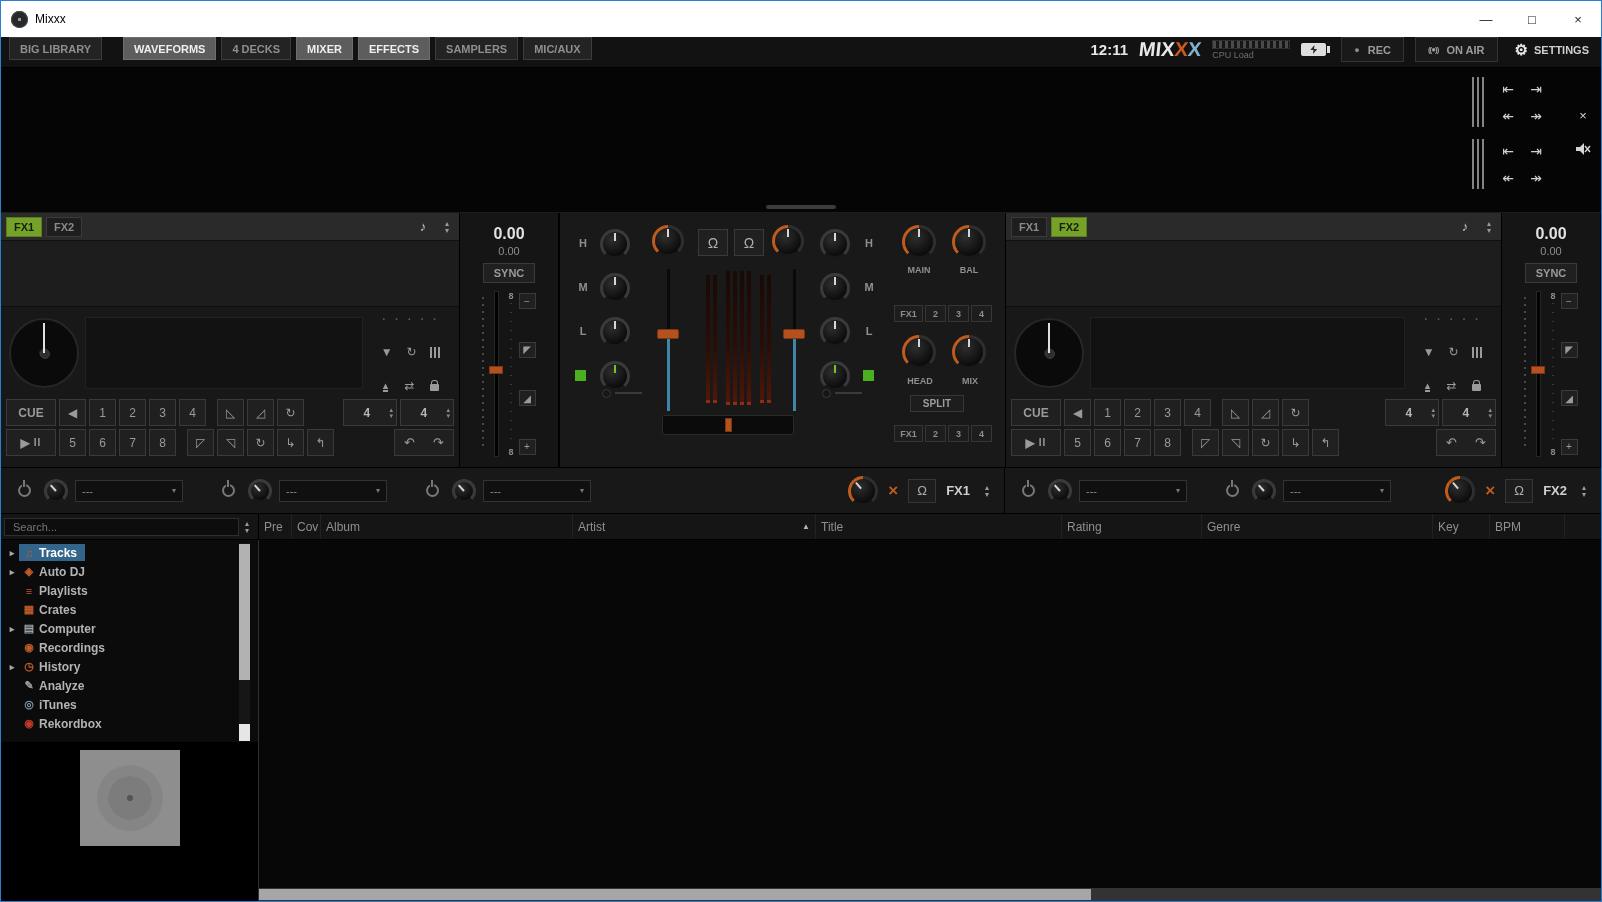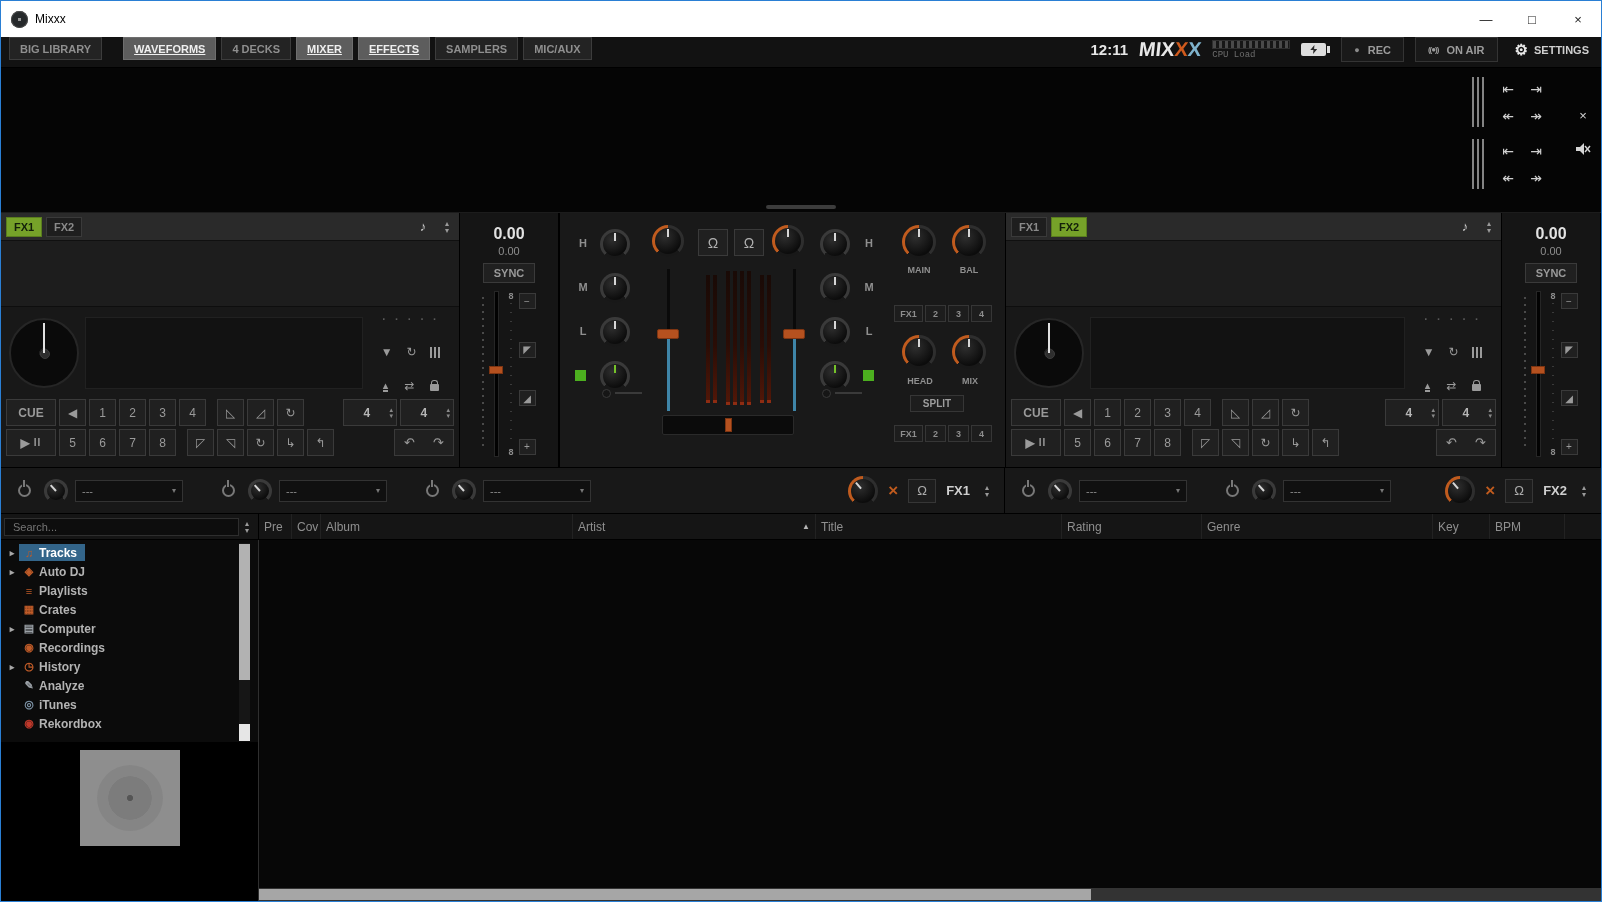--- a/index.html
+++ b/index.html
@@ -14,29 +14,29 @@
   .title-text{font-size:12px;color:#000;}
   .spacer{flex:1;}
   .winbtn{width:46px;height:36px;border:none;background:transparent;font-size:13px;color:#222;}
   
   .menubar{height:28px;background:#fdfdfd;display:flex;align-items:center;padding:0 4px;border-bottom:1px solid #e0e0e0;flex:none;}
   .menu-item{padding:0 11px;font-size:13px;color:#1a1a1a;}
   .menu-item u{text-decoration:underline;}
   
   .toolbar{height:31px;background:#121212;display:flex;align-items:flex-start;padding:0 8px;gap:5px;border-bottom:1px solid #000;flex:none;}
   .tbtn{height:23px;padding:0 10px;background:#232323;border:1px solid #3c3c3c;color:#8f8f8f;font-size:11px;font-weight:bold;}
-  .tbtn.on{background:#5d5d5d;color:#efefef;border-color:#6e6e6e;text-decoration:underline;}
+  .tbtn.on{background:#5d5d5d;color:#efefef;border-color:#6e6e6e;}
   .tb-big{margin-right:16px;}
   .tb-right{margin-left:auto;display:flex;align-items:center;gap:11px;}
   .clock{font-size:15px;font-weight:bold;color:#e6e6e6;}
   .logo{font-size:20px;font-weight:bold;transform:skewX(-6deg);}
   .logo span{color:#e8e8e8;}
   .logo .x2{color:#cf5a1d;}
   .logo .x3{color:#7fb3cd;}
-  .cpu{width:78px;font-family:Liberation Mono, monospace;}
+  .cpu{width:78px;}
   .cpu-meter{height:9px;border:1px solid #2e2e2e;background:repeating-linear-gradient(90deg,#4a4a4a 0 3px,#161616 3px 6px);}
   .cpu-lbl{font-size:9px;color:#6e6e6e;margin-top:1px;}
   .batt{width:25px;height:13px;background:#ddd;border-radius:2px;position:relative;margin-right:4px;}
   .batt::after{content:"";position:absolute;right:-4px;top:3px;width:3px;height:7px;background:#ddd;}
   .batt::before{content:"";position:absolute;left:9px;top:2px;width:7px;height:9px;background:#2a2a2a;clip-path:polygon(60% 0,0 55%,45% 55%,40% 100%,100% 45%,55% 45%);}
   .pill{height:25px;display:flex;align-items:center;gap:8px;padding:0 12px;background:#191919;border:1px solid #343434;color:#9c9c9c;font-size:11px;font-weight:bold;}
   .pill .dot{font-size:9px;color:#8a8a8a;}
   .pill .bc{font-size:8px;letter-spacing:-1px;}
   .settings{display:flex;align-items:center;gap:6px;color:#cfcfcf;font-size:11px;font-weight:bold;padding-right:4px;}
   .settings .gear{font-size:15px;color:#e8e8e8;}

